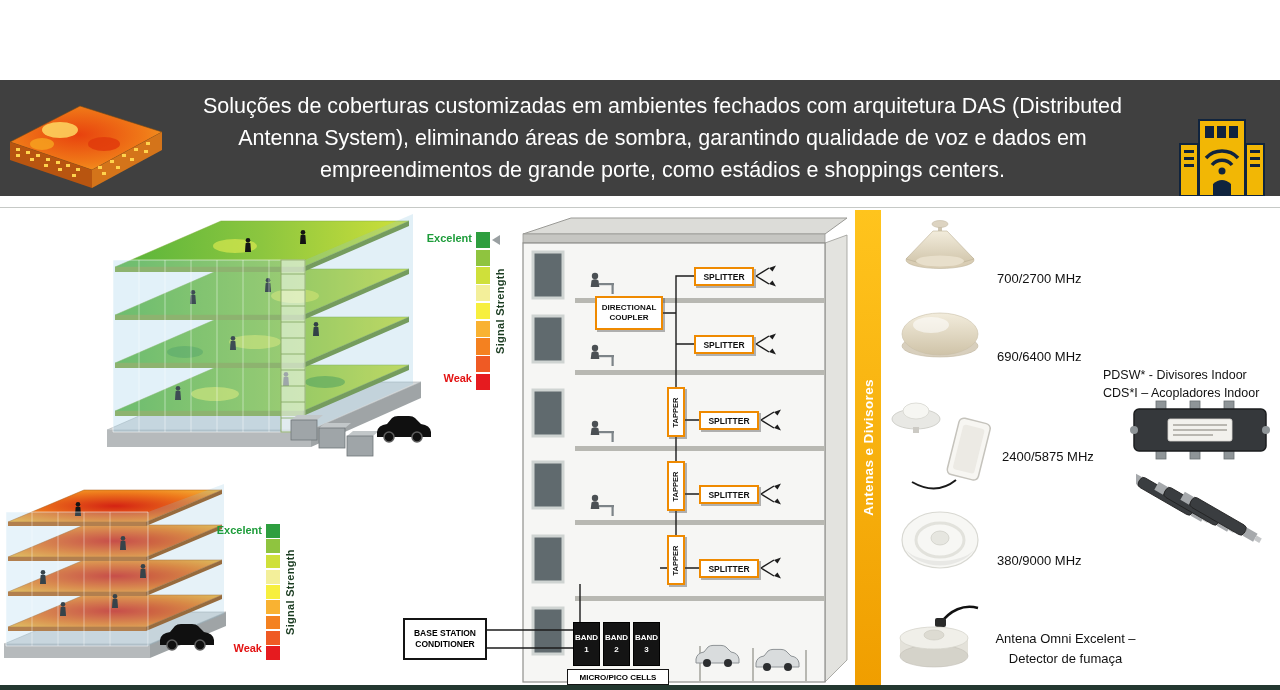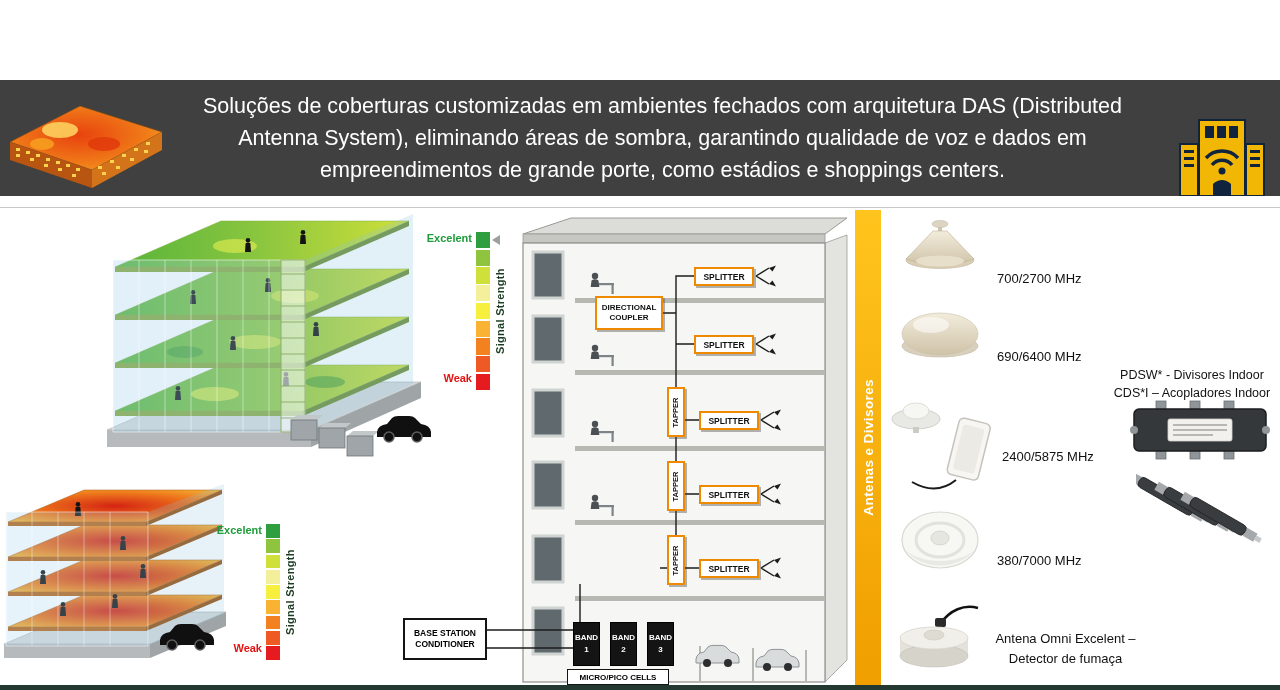--- a/index.html
+++ b/index.html
@@ -52,39 +52,39 @@
           box-shadow:2px 2px 0 rgba(70,70,70,.4); display:flex; align-items:center;
           justify-content:center; text-align:center; font-weight:700; color:#111; }
   .box-splitter { width:60px; height:19px; font-size:8.5px; }
   .box-coupler  { left:200px; top:86px; width:68px; height:34px; font-size:8px; line-height:1.25; }
   .box-tapper   { width:18px; height:50px; }
   .box-tapper span { transform:rotate(-90deg); white-space:nowrap; font-size:7.5px; font-weight:700; }
   .box-dcc      { left:112px; top:342px; width:150px; height:32px; font-size:8.5px; line-height:1.3; padding:1px 3px; }
   .box-base { position:absolute; left:8px; top:408px; width:84px; height:42px; background:#fff;
           border:2px solid #141414; display:flex; align-items:center; justify-content:center;
           text-align:center; font-size:8.5px; font-weight:700; line-height:1.35; }
-  .bands { position:absolute; left:178px; top:412px; display:flex; gap:10px; }
+  .bands { position:absolute; left:178px; top:412px; display:flex; gap:3px; }
   .band { width:27px; height:44px; background:#141414; color:#fff; border:1px solid #000;
           display:flex; align-items:center; justify-content:center; text-align:center;
           font-size:8px; font-weight:700; white-space:pre-line; line-height:1.5; }
   .box-micro { position:absolute; left:172px; top:459px; width:102px; height:16px; background:#fff;
           border:1.5px solid #141414; display:flex; align-items:center; justify-content:center;
           font-size:8px; font-weight:700; }
 
   
   .antenas-bar { position:absolute; left:855px; top:14px; width:26px; height:475px;
           background:linear-gradient(180deg,#ffc41d,#f09e00);
           display:flex; align-items:center; justify-content:center; }
   .antenas-bar span { writing-mode:vertical-rl; transform:rotate(180deg); color:#fff;
           font-weight:700; font-size:13.5px; letter-spacing:0.4px; white-space:nowrap; }
 
   
   .ant-label { position:absolute; font-size:13px; color:#111; white-space:nowrap; }
   .ant-label-block { position:absolute; font-size:13px; color:#111; text-align:center; line-height:1.55; }
-  .divisores { position:absolute; left:1103px; top:170px; width:178px; text-align:center;
+  .divisores { position:absolute; left:1103px; top:170px; width:178px; text-align:left;
           font-size:12.5px; color:#111; line-height:1.45; }
 </style>
 </head>
 <body>
 
 <svg width="0" height="0" style="position:absolute" aria-hidden="true">
   <defs>
     <linearGradient id="gradGood" x1="0" y1="0" x2="1" y2="0">
       <stop offset="0" stop-color="#57b43a"></stop>
         <stop offset="0.5" stop-color="#8cc63f"></stop>
@@ -463,21 +463,21 @@
       <path d="M70,88 C55,100 40,98 26,90" stroke="#1a1a1a" stroke-width="2" fill="none"></path>
     </svg>
     <div class="ant-label" style="left:1002px; top:253px">2400/5875 MHz</div>
 
     <svg class="abs" style="left:898px; top:306px" width="85" height="78" viewBox="0 0 85 78">
       <ellipse cx="42" cy="38" rx="38" ry="28" fill="#f7f7f4" stroke="#d8d8d2" stroke-width="1.2"></ellipse>
       <ellipse cx="42" cy="38" rx="24" ry="17" fill="none" stroke="#e2e2dc" stroke-width="3"></ellipse>
       <ellipse cx="42" cy="36" rx="9" ry="7" fill="#e6e6e0" stroke="#cfcfc8" stroke-width="0.8"></ellipse>
       <path d="M8,48 A38,28 0 0 0 76,48 A38,20 0 0 1 8,48 Z" fill="rgba(0,0,0,0.06)"></path>
     </svg>
-    <div class="ant-label" style="left:997px; top:357px">380/7000 MHz</div>
+    <div class="ant-label" style="left:997px; top:357px">380/9000 MHz</div>
 
     <svg class="abs" style="left:892px; top:402px" width="92" height="88" viewBox="0 0 92 88">
       <path d="M48,26 C58,12 72,6 86,10" stroke="#111" stroke-width="2.5" fill="none"></path>
       <rect x="43" y="20" width="11" height="9" rx="2" fill="#2a2a2a"></rect>
       <rect x="8" y="40" width="68" height="18" fill="#e4e2da"></rect>
       <ellipse cx="42" cy="58" rx="34" ry="11" fill="#d5d3ca" stroke="#c2c0b7" stroke-width="0.6"></ellipse>
       <ellipse cx="42" cy="40" rx="34" ry="11" fill="#f0efe9" stroke="#d5d4cc" stroke-width="0.8"></ellipse>
       <ellipse cx="42" cy="37" rx="10" ry="5" fill="#dddbd2" stroke="#c9c7be" stroke-width="0.6"></ellipse>
     </svg>
     <div class="ant-label-block" style="left:978px; top:433px; width:175px">Antena Omni Excelent – Detector de fumaça</div>

